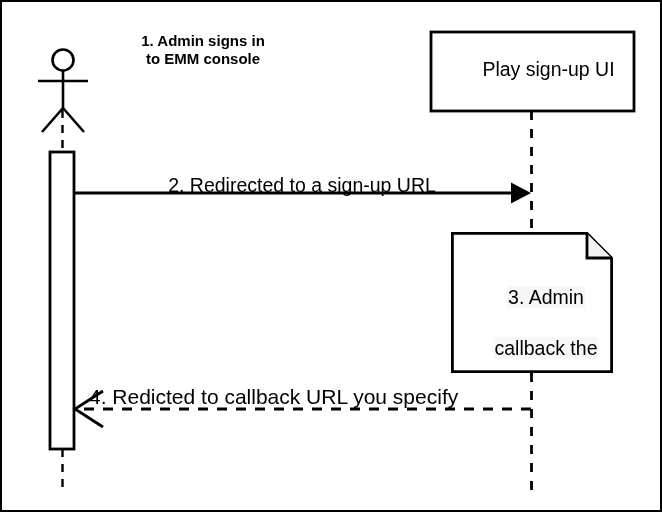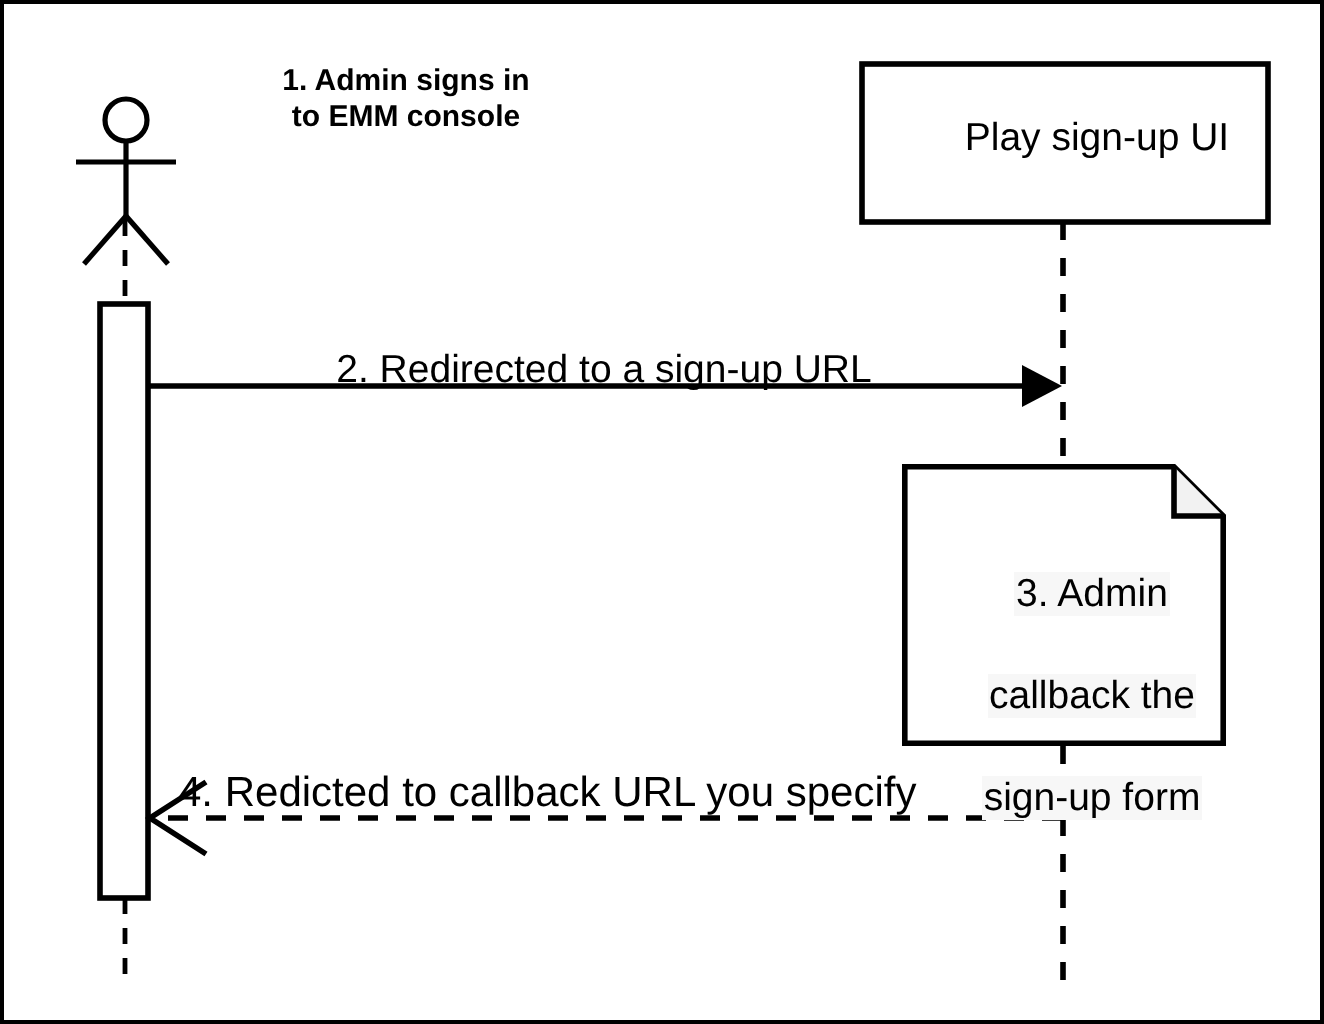--- a/index.html
+++ b/index.html
@@ -124,16 +124,15 @@
 
   <div class="diagram-text" id="participant-label">Play sign-up UI</div>
 
   <div class="diagram-text" id="msg2-label">2. Redirected to a sign-up URL</div>
 
   <div class="diagram-text" id="msg4-label">4. Redicted to callback URL you specify</div>
 
   <div class="diagram-text" id="note-text">
     <span class="note-line">3. Admin</span><br>
     <span class="note-line">callback the</span><br>
-    <span class="note-line">sign-up form</span>
   </div>
 
 </div>
 
 </body></html>

